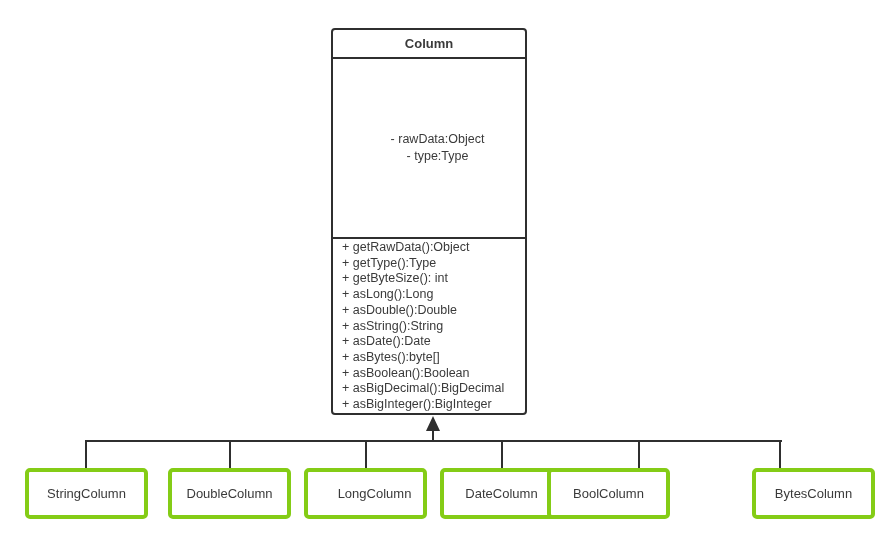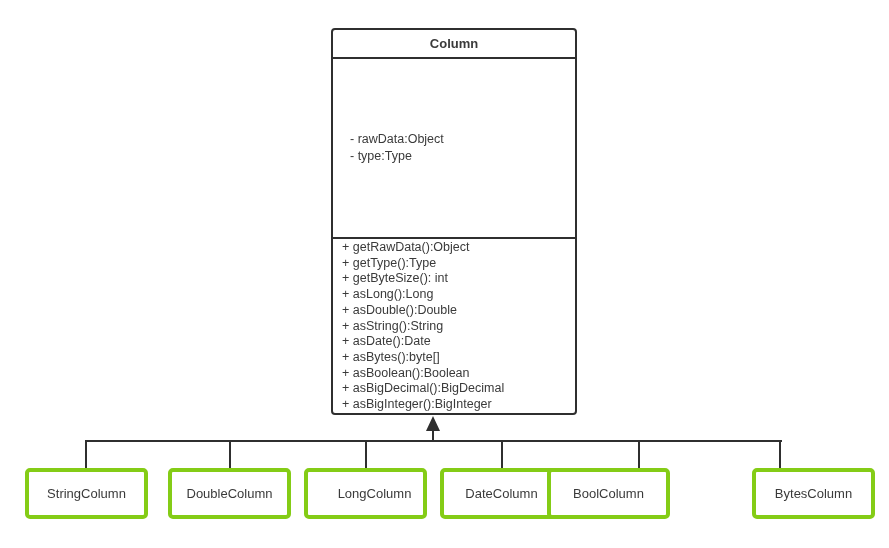--- a/index.html
+++ b/index.html
@@ -15,21 +15,21 @@
     background: #ffffff;
     overflow: hidden;
     color: #3a3a3a;
   }
 
   
   .class-box {
     position: absolute;
     left: 331px;
     top: 28px;
-    width: 246px;
+    width: 196px;
     height: 387px;
     border: 2px solid #2f2f2f;
     border-radius: 4px;
     background: #ffffff;
     box-sizing: border-box;
     display: flex;
     flex-direction: column;
   }
   .class-title {
     height: 27px;
@@ -43,20 +43,21 @@
   .class-attrs {
     flex: 0 0 180px;
     display: flex;
     flex-direction: column;
     justify-content: center;
     padding-left: 17px;
     font-size: 12.5px;
     line-height: 17px;
     border-bottom: 2px solid #2f2f2f;
     box-sizing: border-box;
+    align-items: center;
   }
   .class-methods {
     flex: 1 1 auto;
     padding: 1px 0 12px 9px;
     font-size: 12.5px;
     line-height: 15.7px;
     overflow: hidden;
   }
 
   

